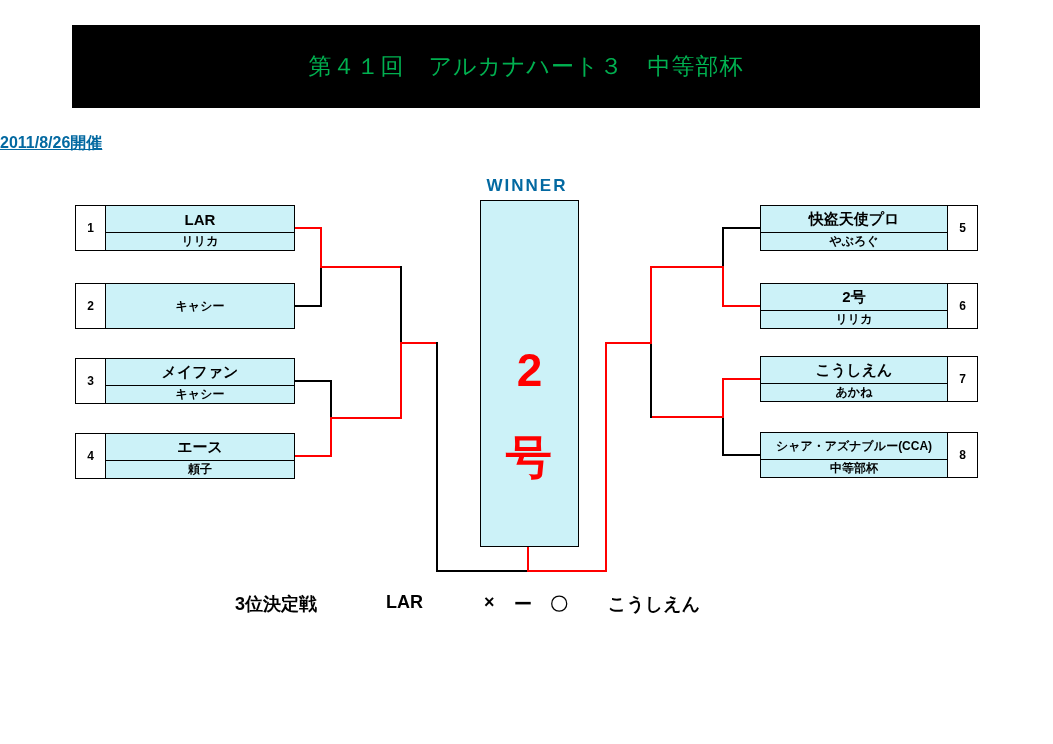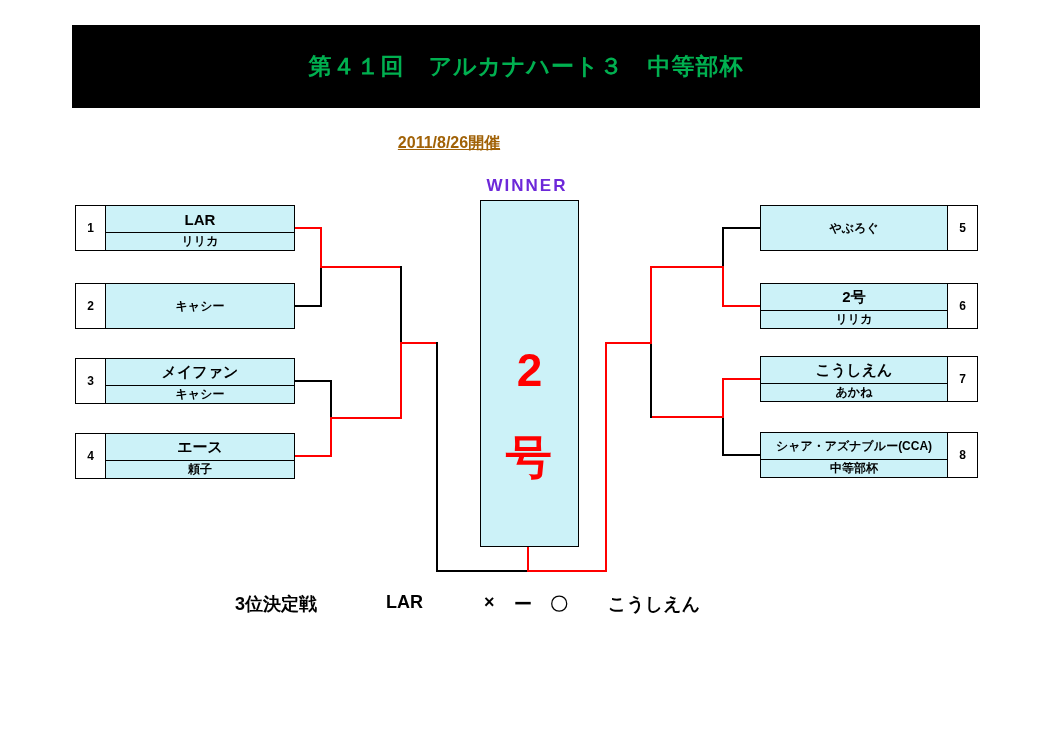--- a/index.html
+++ b/index.html
@@ -1,27 +1,27 @@
 <!DOCTYPE html>
 <html><head>
 <meta charset="utf-8">
 <style>
   html,body { margin:0; padding:0; background:#fff; }
   body { font-family:"Liberation Sans","DejaVu Sans",sans-serif; }
   .canvas { position:relative; width:1053px; height:744px; background:#ffffff; overflow:hidden; }
 
   .header { position:absolute; left:72px; top:25px; width:908px; height:83px; background:#000000;
             display:flex; align-items:center; justify-content:center; }
-  .header-title { color:#00b050; font-size:23px; font-weight:bold; letter-spacing:1px; }
+  .header-title { color:#00b050; font-size:23px; font-weight:normal; letter-spacing:1px; }
 
-  .date { position:absolute; left:0; top:133px; width:898px; text-align:center;
-          font-weight:bold; font-size:16px; text-decoration:underline; color:#a16207; }
+  .date { position:absolute; left:0; top:133px; width:898px; text-align:left;
+          font-weight:bold; font-size:16px; text-decoration:underline; color:#0369a1; }
 
   .winner-label { position:absolute; left:447px; top:176px; width:160px; text-align:center;
-                  color:#6d28d9; font-weight:bold; font-size:17px; letter-spacing:2px; }
+                  color:#0369a1; font-weight:bold; font-size:17px; letter-spacing:2px; }
 
   .winner-box { position:absolute; left:480px; top:200px; width:97px; height:345px;
                 background:#ccf2f8; border:1px solid #000;
                 display:flex; align-items:center; justify-content:center; }
   .winner-name { writing-mode:vertical-rl; text-orientation:upright;
                  color:#ff0000; font-size:46px; font-weight:bold; line-height:1.05; letter-spacing:4px; }
 
   .entrant { position:absolute; display:flex; border:1px solid #000; box-sizing:border-box; background:#fff; }
   .seed { width:29px; display:flex; align-items:center; justify-content:center;
           font-size:12px; font-weight:bold; background:#ffffff; flex:0 0 29px; }
@@ -117,20 +117,21 @@
   <div class="entrant" style="left:75px;top:433px;width:220px;height:46px">
     <div class="seed seed-left">4</div>
     <div class="names">
       <div class="name">エース</div>
       <div class="player">頼子</div>
     </div>
   </div>
 
   <div class="entrant" style="left:760px;top:205px;width:218px;height:46px">
     <div class="names">
+      <div class="name">快盗天使プロ</div>
       <div class="player">やぶろぐ</div>
     </div>
     <div class="seed seed-right">5</div>
   </div>
   <div class="entrant" style="left:760px;top:283px;width:218px;height:46px">
     <div class="names">
       <div class="name">2号</div>
       <div class="player">リリカ</div>
     </div>
     <div class="seed seed-right">6</div>

